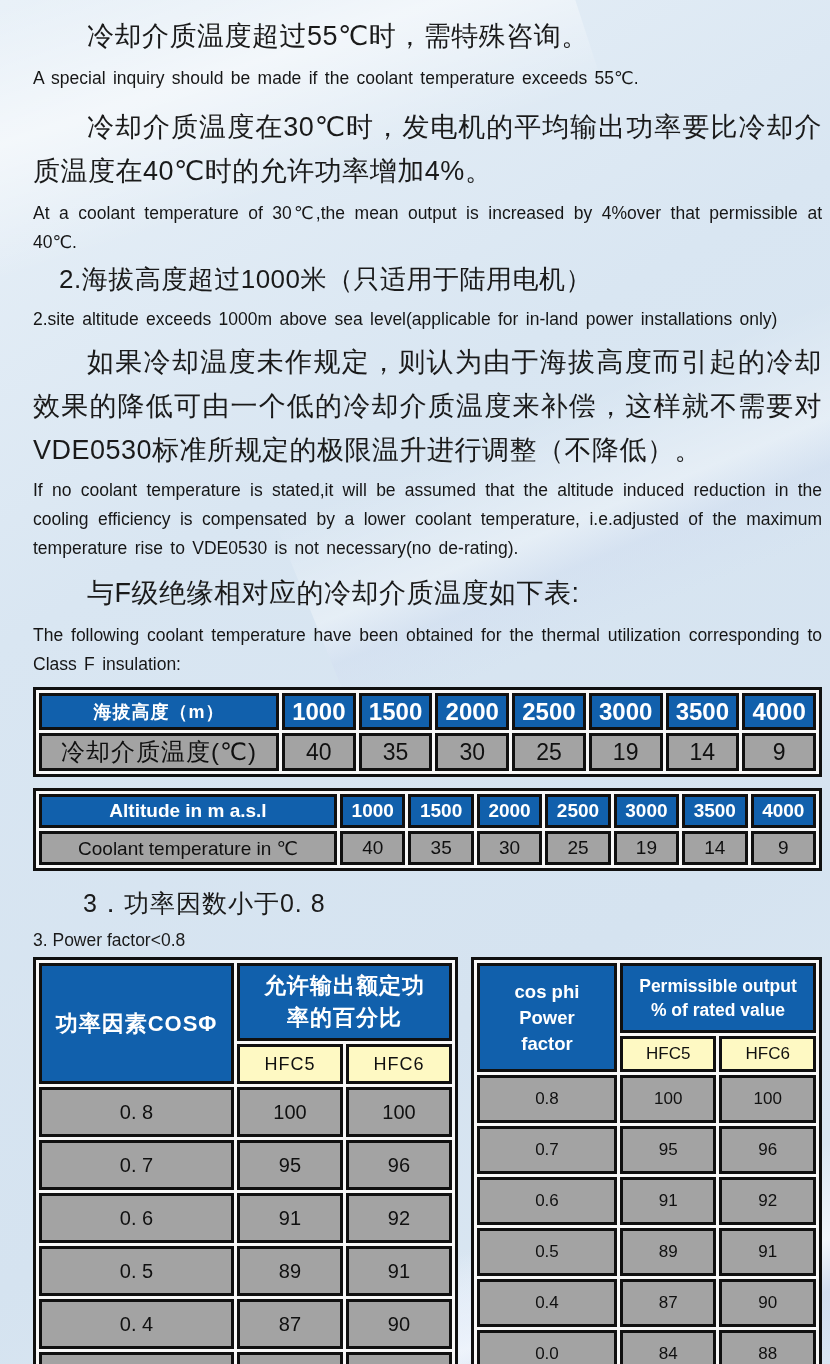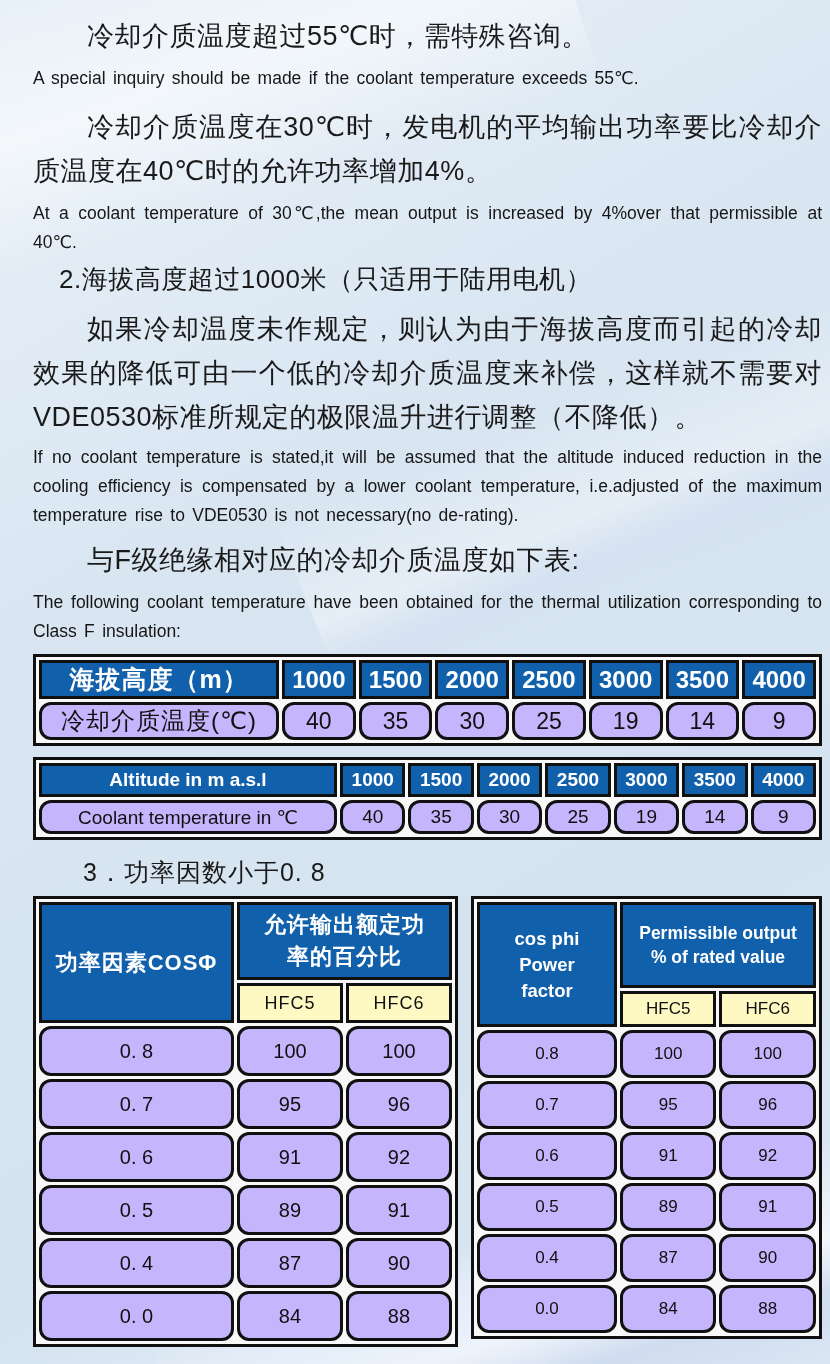--- a/index.html
+++ b/index.html
@@ -30,25 +30,25 @@
 
   .mt4{margin-top:4px;}.mt6{margin-top:6px;}.mt8{margin-top:8px;}.mt12{margin-top:12px;}.mt14{}
 
   
   .tbl-frame{border:3px solid #101010;background:#f8f8f8;margin-top:8px;}
   table{border-collapse:separate;border-spacing:3px;table-layout:fixed;width:100%;}
   td{border:3px solid #101010;text-align:center;vertical-align:middle;overflow:hidden;
      padding:0 2px;box-sizing:border-box;}
   td.blue{background:#1160ac;color:#ffffff;}
   td.peri{background:#fef9c3;color:#101010;}
-  td.gray{background:#c4b5fd;color:#101010;border-radius:12px;}
+  td.gray{background:#a3a3a3;color:#101010;}
 
   
   .alt-zh td{height:37px;}
-  .alt-zh .lbl{font-size:25px;font-weight:bold;letter-spacing:1px;}
+  .alt-zh .lbl{font-size:18px;font-weight:bold;letter-spacing:1px;}
   .alt-zh .lbl2{font-size:24px;font-weight:500;letter-spacing:1px;}
   .alt-zh .num{font-size:24px;font-weight:bold;}
   .alt-zh .numb{font-size:23px;font-weight:500;}
   .alt-en{margin-top:11px;}
   .alt-en td{height:34px;}
   .alt-en .lbl{font-size:19px;font-weight:bold;}
   .alt-en .lbl2{font-size:19px;}
   .alt-en .num{font-size:19px;font-weight:bold;}
   .alt-en .numb{font-size:19px;}
 
@@ -59,41 +59,42 @@
   
   .pw-row{display:flex;gap:13px;margin-top:6px;align-items:flex-start;}
   .pw-frame{border:3px solid #101010;background:#f8f8f8;}
   .pw-left{width:425px;}
   .pw-right{width:350px;}
   .pw-left .h1c{font-size:22px;font-weight:bold;letter-spacing:1px;}
   .pw-left .h2c{font-size:22px;font-weight:bold;height:76px;letter-spacing:1px;line-height:32px;padding:4px 20px;}
   .pw-left .sub{height:40px;font-size:18px;letter-spacing:1px;}
   .pw-left .cell{height:50px;font-size:20px;}
   .pw-right .h1c{font-size:18.5px;font-weight:bold;line-height:26px;padding:0 20px;}
-  .pw-right .h2c{font-size:17.5px;font-weight:bold;height:70px;line-height:24px;padding:16px 10px;margin-top:12px;}
+  .pw-right .h2c{font-size:17.5px;font-weight:bold;height:70px;line-height:24px;padding:8px 10px;margin-top:12px;}
   .pw-right .sub{height:36px;font-size:17px;}
   .pw-right .cell{height:48px;font-size:17px;}
 </style>
 </head>
 <body>
 
 <div class="streak s1"></div>
 <div class="streak s2"></div>
 <div class="streak s3"></div>
 <div class="streak s4"></div>
 
 <div class="content">
 
   <p class="zh ind2">冷却介质温度超过55℃时，需特殊咨询。</p>
   <p class="en mt6">A special inquiry should be made if the coolant temperature exceeds 55℃.</p>
 
   <p class="zh ind2 mt12">冷却介质温度在30℃时，发电机的平均输出功率要比冷却介质温度在40℃时的允许功率增加4%。</p>
   <p class="en mt6">At a coolant temperature of 30℃,the mean output is increased by 4%over that permissible at 40℃.</p>
 
   <p class="zh small ind1 mt14">2.海拔高度超过1000米（只适用于陆用电机）</p>
+  <p class="en mt4">2.site altitude exceeds 1000m above sea level(applicable for in-land power installations only)</p>
 
   <p class="zh ind2 mt6">如果冷却温度未作规定，则认为由于海拔高度而引起的冷却效果的降低可由一个低的冷却介质温度来补偿，这样就不需要对VDE0530标准所规定的极限温升进行调整（不降低）。</p>
   <p class="en mt4">If no coolant temperature is stated,it will be assumed that the altitude induced reduction in the cooling efficiency is compensated by a lower coolant temperature, i.e.adjusted of the maximum temperature rise to VDE0530 is not necessary(no de-rating).</p>
 
   <p class="zh ind2 mt8">与F级绝缘相对应的冷却介质温度如下表:</p>
   <p class="en mt6">The following coolant temperature have been obtained for the thermal utilization corresponding to Class F insulation:</p>
 
   <div class="tbl-frame alt-zh">
     <table>
       <colgroup>
@@ -162,20 +163,21 @@
         <td class="gray numb">25</td>
         <td class="gray numb">19</td>
         <td class="gray numb">14</td>
         <td class="gray numb">9</td>
       </tr>
     </tbody>
       </table>
   </div>
 
   <p class="h3zh ind2">3．功率因数小于0. 8</p>
+  <p class="h3en">3. Power factor&lt;0.8</p>
 
   <div class="pw-row">
 
     <div class="pw-frame pw-left">
       <table>
         <colgroup>
             <col style="width:195px">
             <col>
             <col>
           </colgroup>

